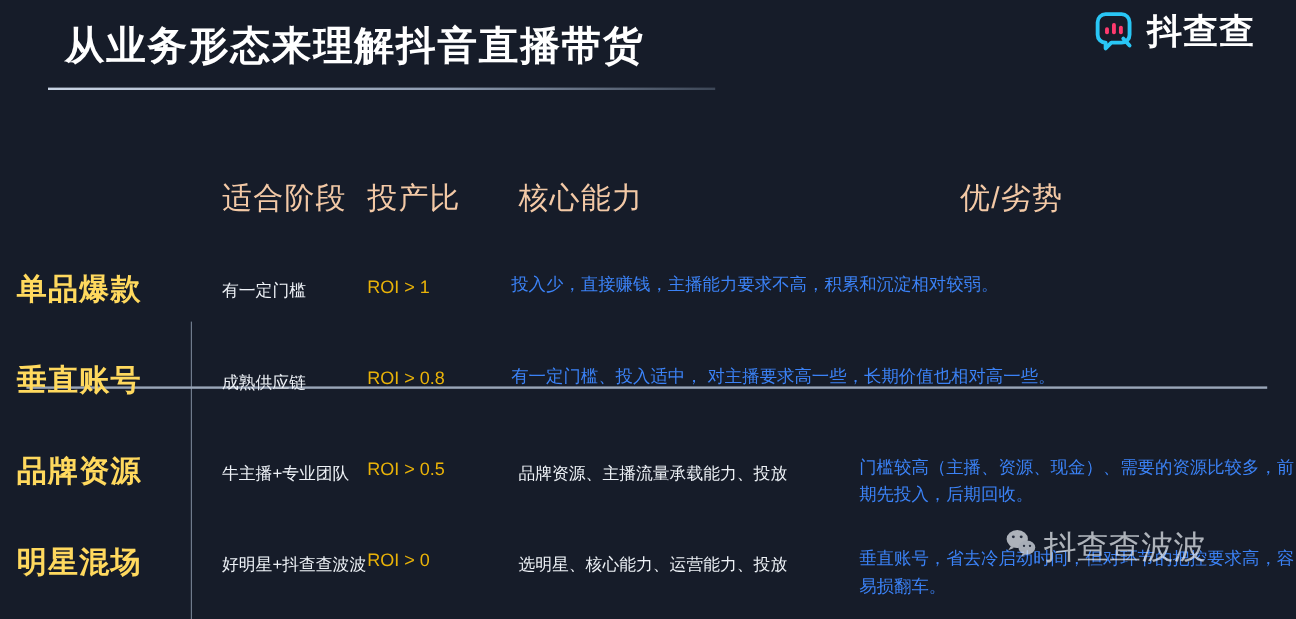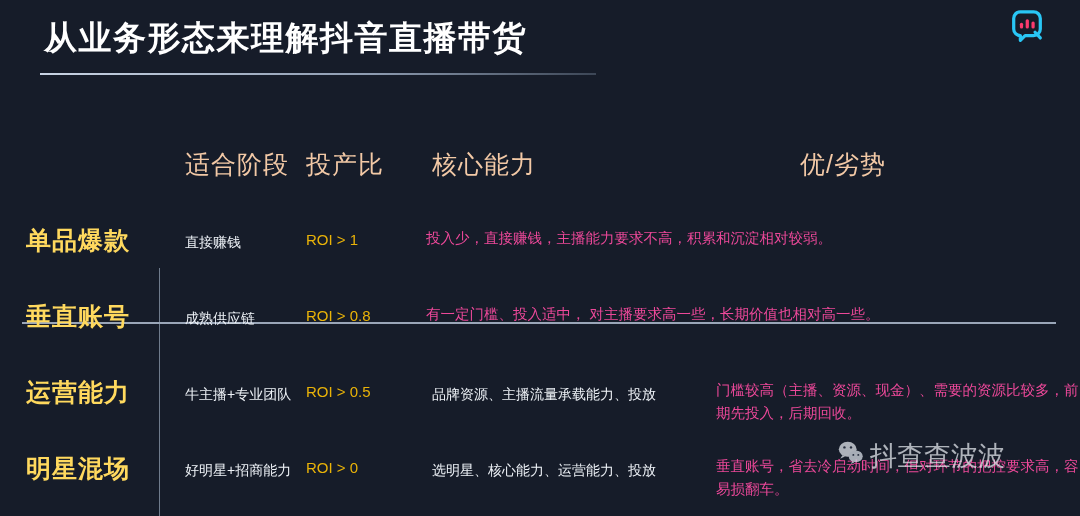--- a/index.html
+++ b/index.html
@@ -18,21 +18,21 @@
 
   
   .header {
     position: absolute;
     left: 0; top: 0;
     width: 1080px;
     height: 84px;
   }
   .title {
     position: absolute;
-    left: 44px;
+    left: 54px;
     top: 16px;
     font-size: 33px;
     font-weight: bold;
     color: #ffffff;
     letter-spacing: 1.5px;
     white-space: nowrap;
   }
   .title-underline {
     position: absolute;
     left: 40px;
@@ -93,21 +93,21 @@
     left: 0;
     width: 1080px;
     display: flex;
     align-items: flex-start;
   }
   .row.head { top: 18px; height: 48px; }
 
   .c-name {
     width: 159px;
     box-sizing: border-box;
-    padding-left: 26px;
+    padding-left: 14px;
     flex: 0 0 159px;
   }
   .c-stage {
     width: 135px;
     box-sizing: border-box;
     padding-left: 26px;
     flex: 0 0 135px;
   }
   .c-roi {
     width: 120px;
@@ -148,21 +148,21 @@
     font-size: 14px;
     line-height: 1.55;
     white-space: nowrap;
   }
   .cell-roi {
     color: #eab308;
     font-size: 15px;
     white-space: nowrap;
   }
   .cell-adv {
-    color: #ec4899;
+    color: #3b82f6;
     font-size: 14.5px;
     line-height: 1.62;
   }
 
   
   .watermark {
     position: absolute;
     left: 836px;
     top: 438px;
     display: flex;
@@ -192,20 +192,21 @@
     <div class="logo">
       <div class="logo-mark">
         <svg viewBox="0 0 40 40" width="38" height="38">
           <path d="M6 11 a7 7 0 0 1 7 -7 h14 a7 7 0 0 1 7 7 v11 a7 7 0 0 1 -7 7 h-9 l-5 5 v-5 h-0 a7 7 0 0 1 -7 -7 z" fill="none" stroke="#29c6f5" stroke-width="3.4" stroke-linejoin="round"></path>
           <rect x="12.5" y="15.5" width="3.4" height="6.2" rx="1.6" fill="#fd3a6e"></rect>
           <rect x="18.6" y="11.8" width="3.4" height="9.9" rx="1.6" fill="#fd3a6e"></rect>
           <rect x="24.7" y="14.2" width="3.4" height="7.5" rx="1.6" fill="#fd3a6e"></rect>
           <line x1="28.5" y1="25.5" x2="34" y2="31.5" stroke="#29c6f5" stroke-width="3.4" stroke-linecap="round"></line>
         </svg>
       </div>
+      <div class="logo-text">抖查查</div>
     </div>
   </div>
 
   <div class="table">
 
     <div class="vrule"></div>
     <div class="hrule"></div>
 
     <div class="row head">
       <div class="c-name"></div>
@@ -221,21 +222,21 @@
       <div class="c-adv">
         <span class="hdr-text hdr-adv">优/劣势</span>
       </div>
     </div>
 
     <div class="row" style="top:94px;">
       <div class="c-name">
         <span class="cell-name">单品爆款</span>
       </div>
       <div class="c-stage" style="padding-top:8px;">
-        <span class="cell-text">直接赚钱</span>
+        <span class="cell-text">有一定门槛</span>
       </div>
       <div class="c-roi" style="padding-top:7px;">
         <span class="cell-roi">ROI &gt; 1</span>
       </div>
       <div class="c-adv" style="padding-top:3px;">
         <div class="cell-adv">投入少，直接赚钱，主播能力要求不高，积累和沉淀相对较弱。</div>
       </div>
     </div>
 
     <div class="row" style="top:170px;">
@@ -248,42 +249,42 @@
       <div class="c-roi" style="padding-top:7px;">
         <span class="cell-roi">ROI &gt; 0.8</span>
       </div>
       <div class="c-adv" style="padding-top:3px;">
         <div class="cell-adv">有一定门槛、投入适中， 对主播要求高一些，长期价值也相对高一些。</div>
       </div>
     </div>
 
     <div class="row" style="top:246px;">
       <div class="c-name">
-        <span class="cell-name">运营能力</span>
+        <span class="cell-name">品牌资源</span>
       </div>
       <div class="c-stage" style="padding-top:8px;">
         <span class="cell-text">牛主播+专业团队</span>
       </div>
       <div class="c-roi" style="padding-top:7px;">
         <span class="cell-roi">ROI &gt; 0.5</span>
       </div>
       <div class="c-core" style="padding-top:8px;">
         <span class="cell-text">品牌资源、主播流量承载能力、投放</span>
       </div>
       <div class="c-adv" style="padding-top:3px;">
         <div class="cell-adv">门槛较高（主播、资源、现金）、需要的资源比较多，前期先投入，后期回收。</div>
       </div>
     </div>
 
     <div class="row" style="top:322px;">
       <div class="c-name">
         <span class="cell-name">明星混场</span>
       </div>
       <div class="c-stage" style="padding-top:8px;">
-        <span class="cell-text">好明星+招商能力</span>
+        <span class="cell-text">好明星+抖查查波波</span>
       </div>
       <div class="c-roi" style="padding-top:7px;">
         <span class="cell-roi">ROI &gt; 0</span>
       </div>
       <div class="c-core" style="padding-top:8px;">
         <span class="cell-text">选明星、核心能力、运营能力、投放</span>
       </div>
       <div class="c-adv" style="padding-top:3px;">
         <div class="cell-adv">垂直账号，省去冷启动时间，但对环节的把控要求高，容易损翻车。</div>
       </div>

